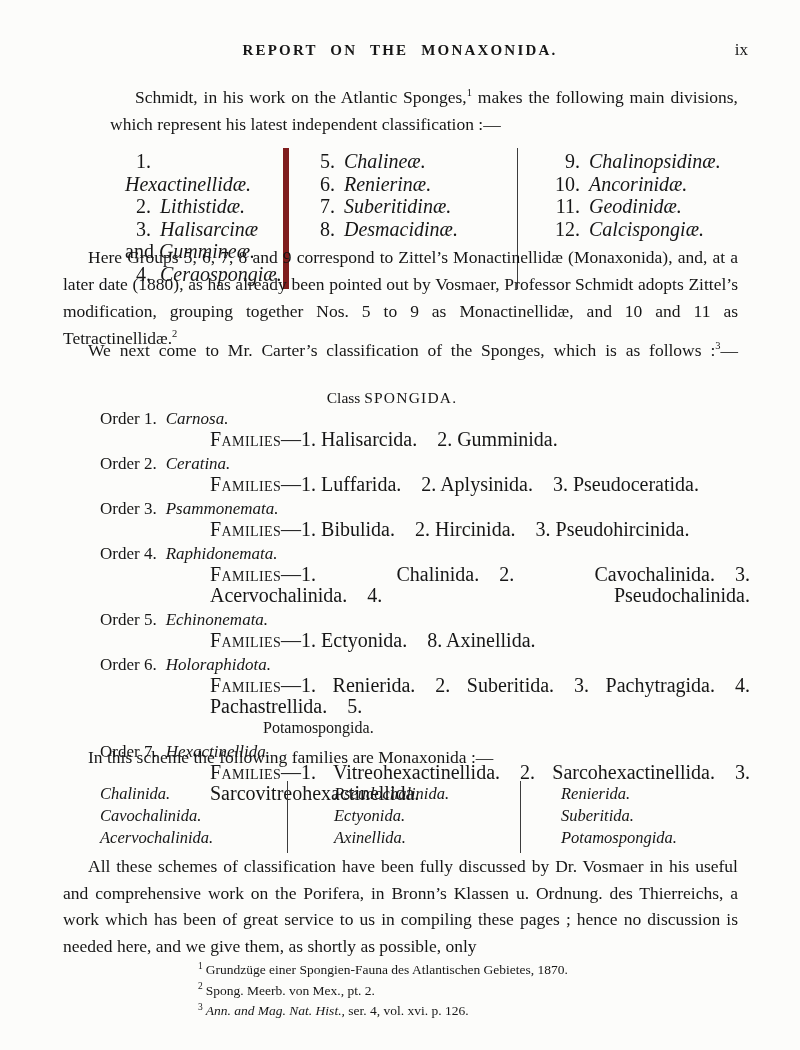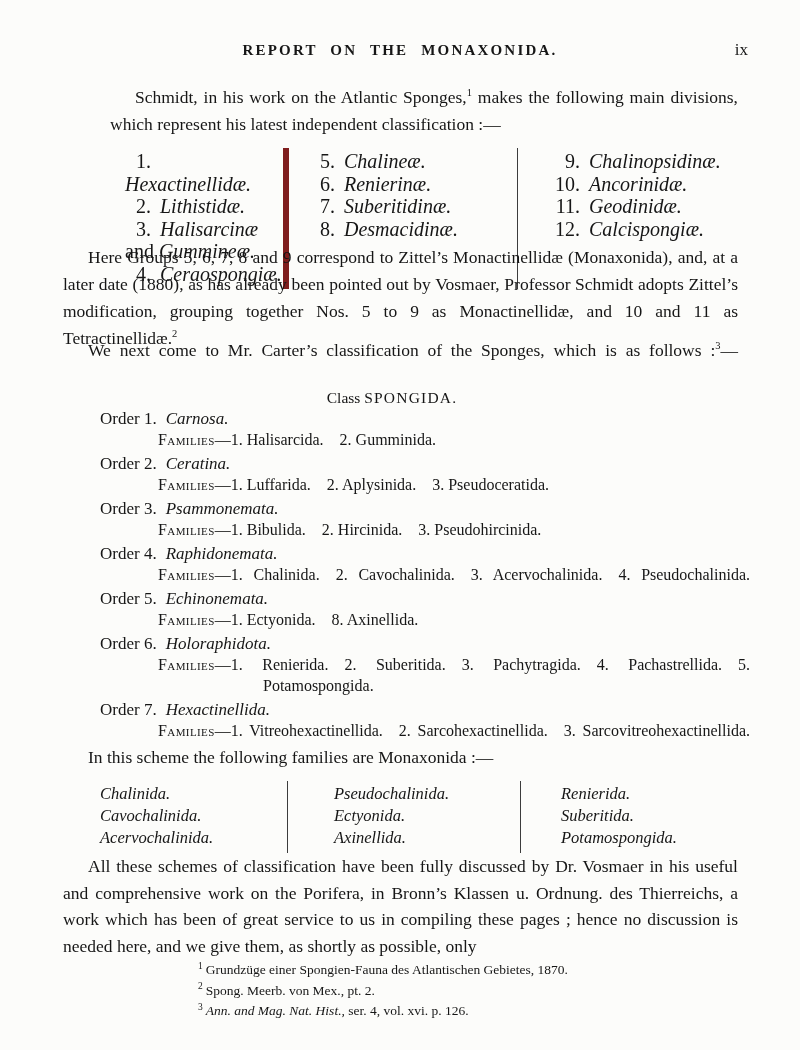--- a/index.html
+++ b/index.html
@@ -37,21 +37,21 @@
 
   
   .class-heading { position:absolute; top:389px; left:0; right:16px; text-align:center; font-size:15.5px; }
   .class-heading .sc { letter-spacing:1.2px; }
 
   
   .orders { position:absolute; top:408px; left:100px; right:50px; }
   .order-block { margin-bottom:3px; }
   .order-line { font-size:17px; line-height:21px; }
   .order-name { font-style:italic; margin-left:9px; }
-  .fam-line { margin-left:58px; font-size:16px; line-height:21px; }
+  .fam-line { margin-left:110px; font-size:20px; line-height:21px; }
   .fam-label { font-variant:small-caps; letter-spacing:.4px; }
   .stretch { text-align:justify; text-align-last:justify; }
   .fam-cont { margin-left:163px; font-size:16px; line-height:21px; }
 
   
   .list2 { position:absolute; top:781px; left:100px; right:70px; display:flex; }
   .list2 .col { font-size:16.5px; line-height:22px; font-style:italic; padding-top:2px; padding-bottom:4px; }
   .list2 .c1 { width:187px; box-sizing:border-box; }
   .list2 .c2 { width:233px; padding-left:46px; box-sizing:border-box; border-left:1px solid #3c3c3c; }
   .list2 .c3 { flex:1; padding-left:40px; border-left:1px solid #3c3c3c; }

